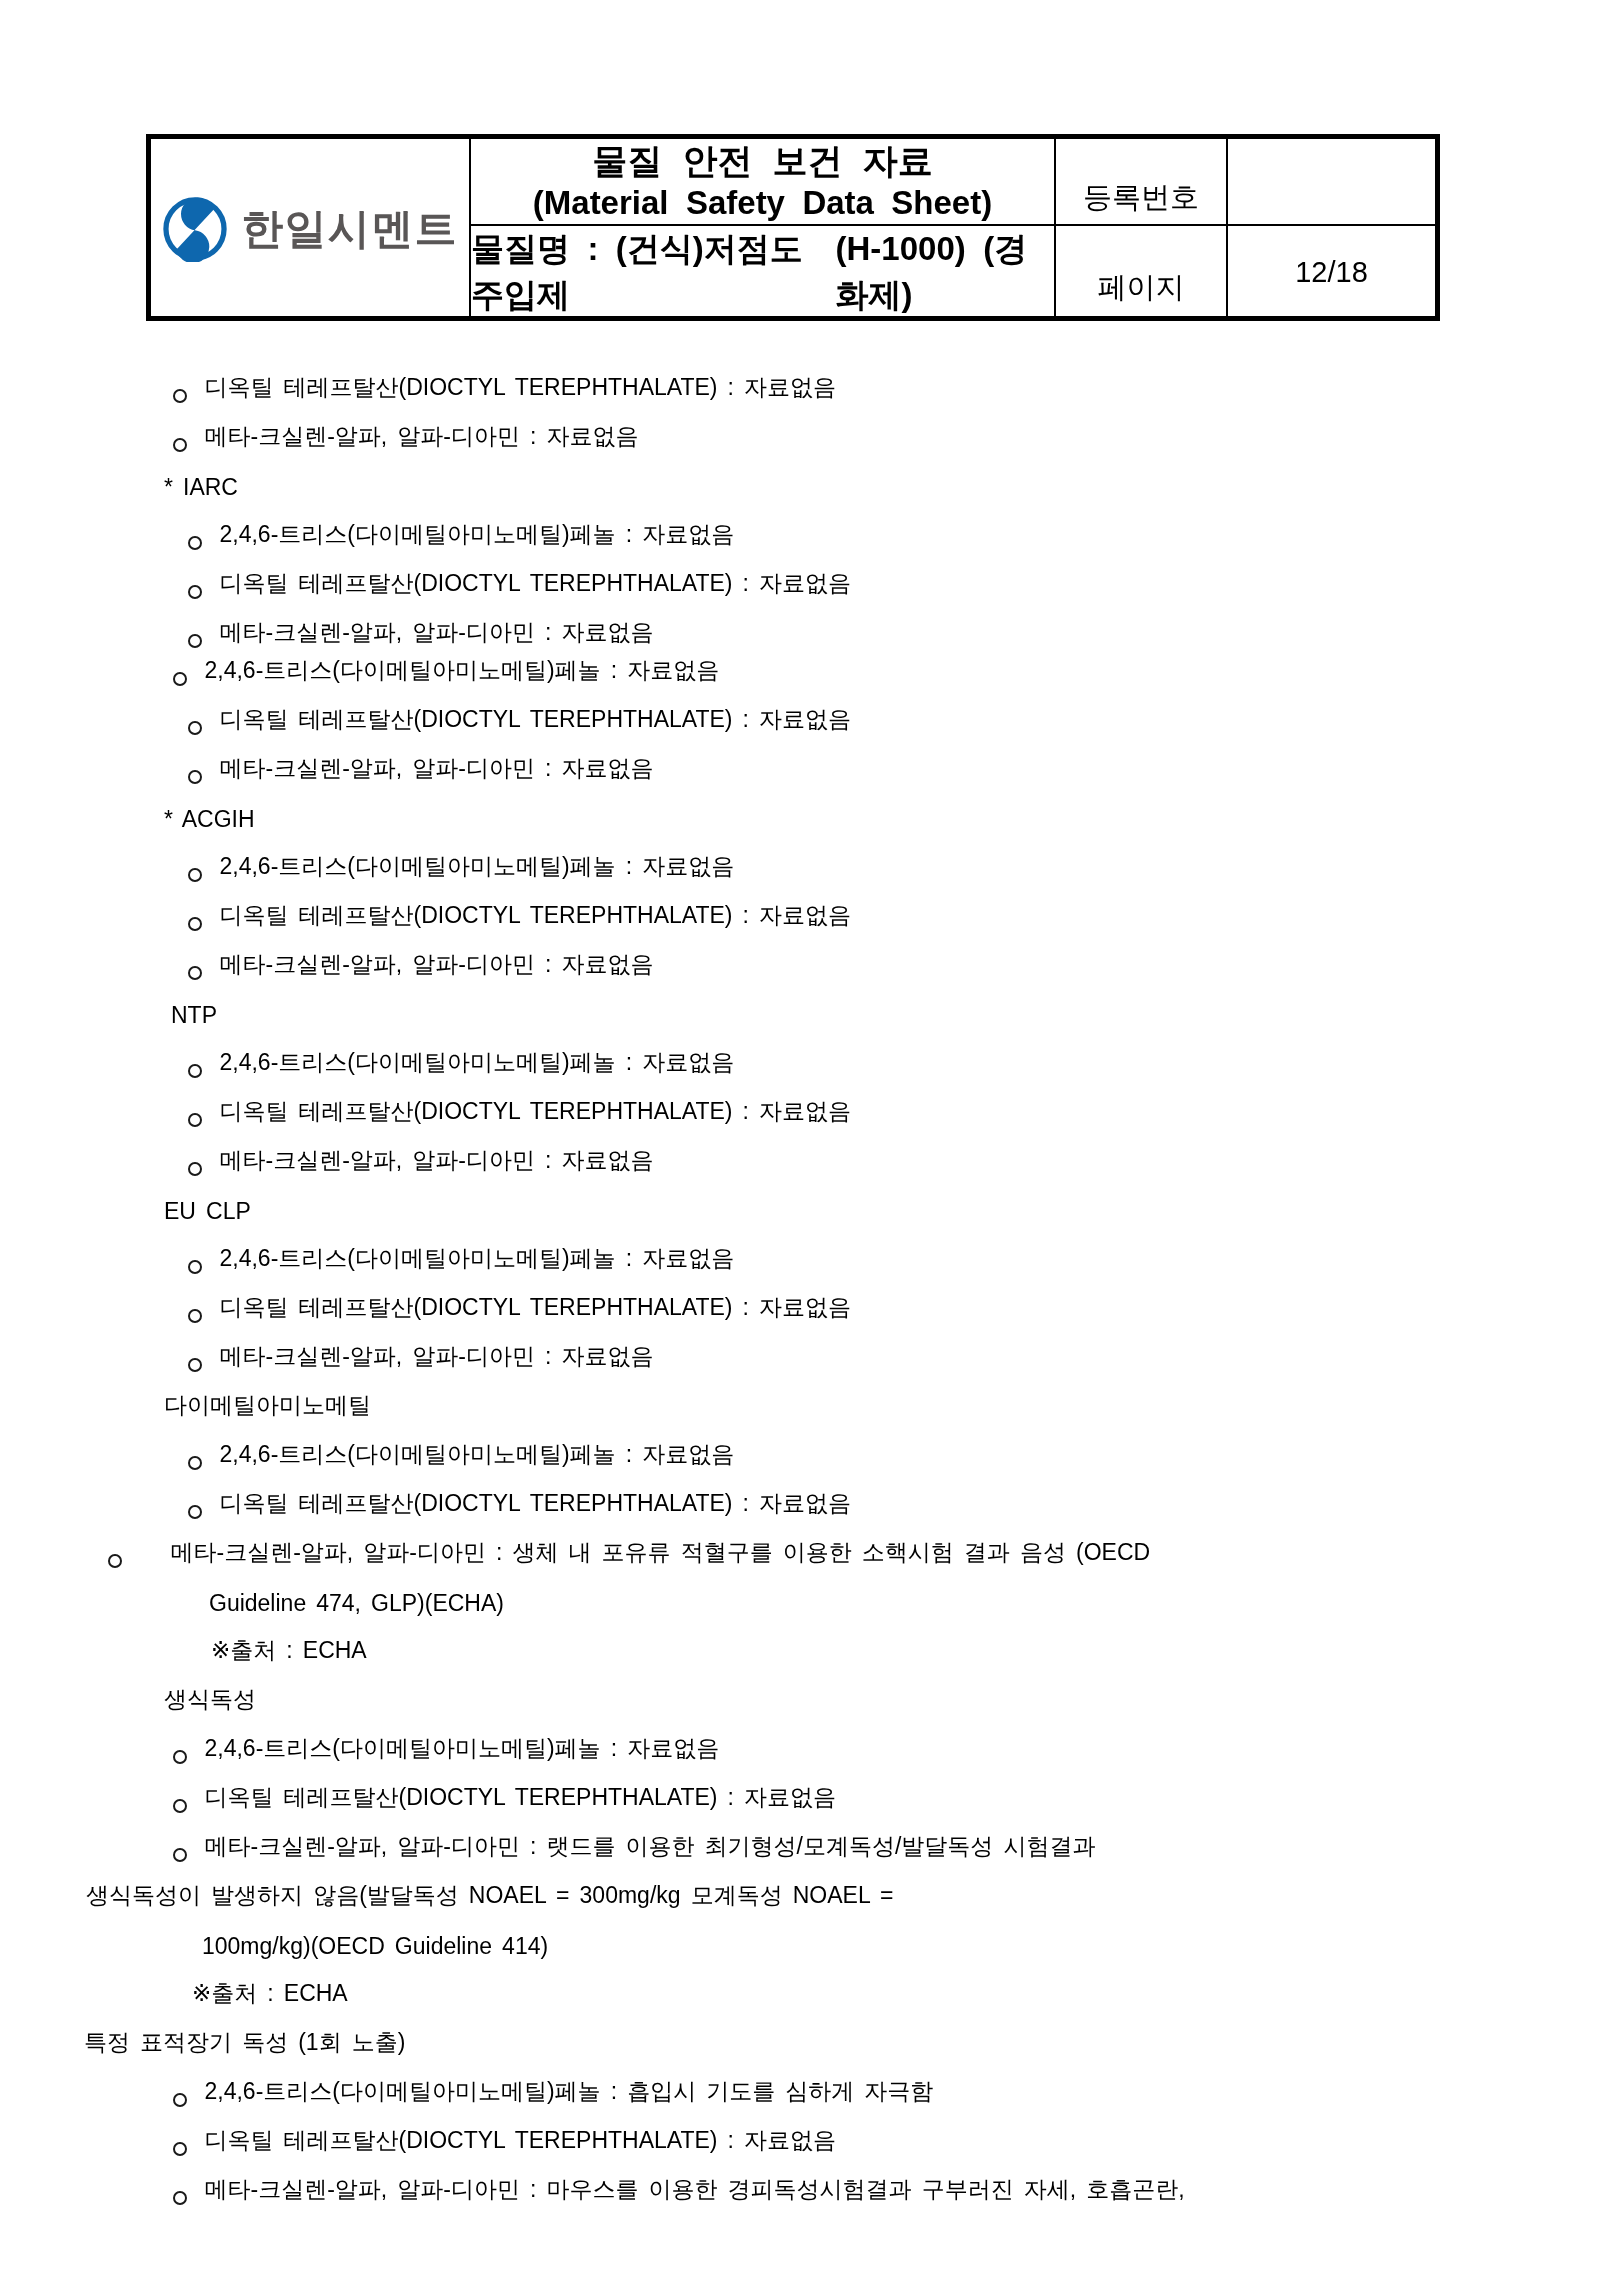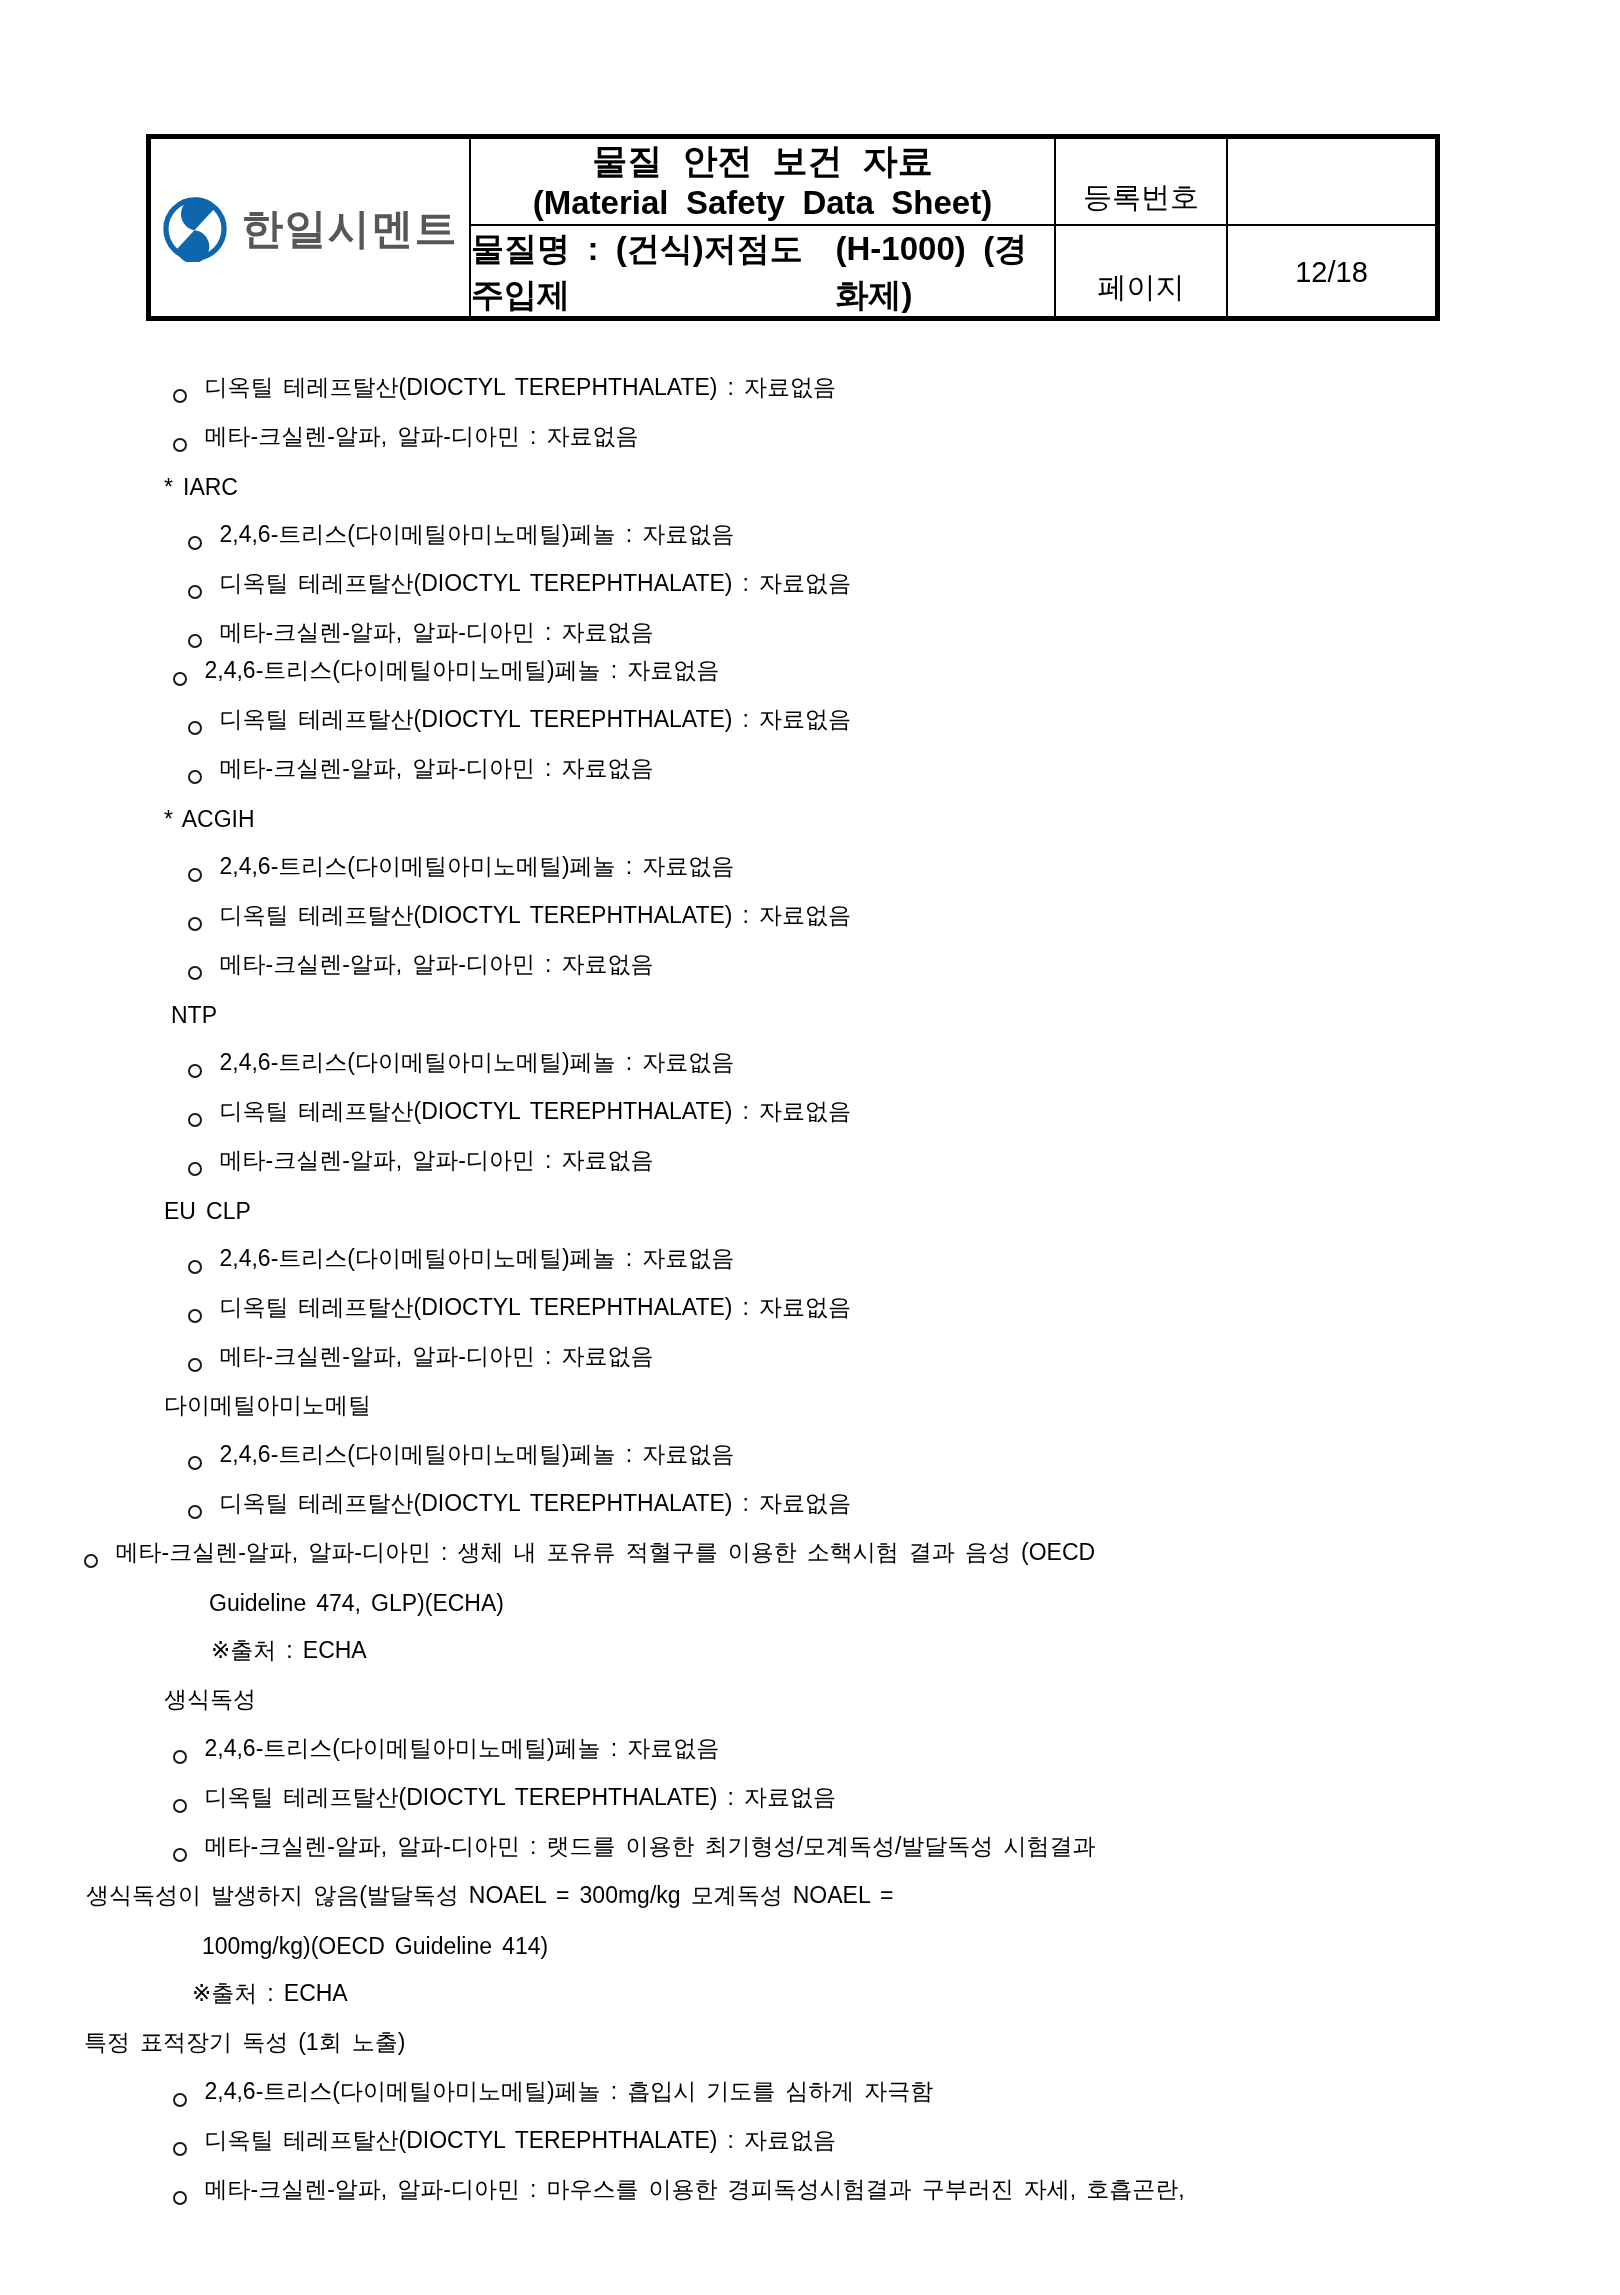--- a/index.html
+++ b/index.html
@@ -234,21 +234,21 @@
         <span class="txt">다이메틸아미노메틸</span>
       </div>
       <div class="line" style="padding-left: 188px;">
         <span class="bullet"></span>
         <span class="txt">2,4,6-트리스(다이메틸아미노메틸)페놀 : 자료없음</span>
       </div>
       <div class="line" style="padding-left: 188px;">
         <span class="bullet"></span>
         <span class="txt">디옥틸 테레프탈산(DIOCTYL TEREPHTHALATE) : 자료없음</span>
       </div>
-      <div class="line" style="padding-left: 84px;">
+      <div class="line" style="padding-left: 108px; gap: 31px;">
         <span class="bullet"></span>
         <span class="txt">메타-크실렌-알파, 알파-디아민 : 생체 내 포유류 적혈구를 이용한 소핵시험 결과 음성 (OECD</span>
       </div>
       <div class="line" style="padding-left: 209px;">
         <span class="txt">Guideline 474, GLP)(ECHA)</span>
       </div>
       <div class="line" style="padding-left: 211px;">
         <span class="txt">※출처 : ECHA</span>
       </div>
       <div class="line" style="padding-left: 164px;">

